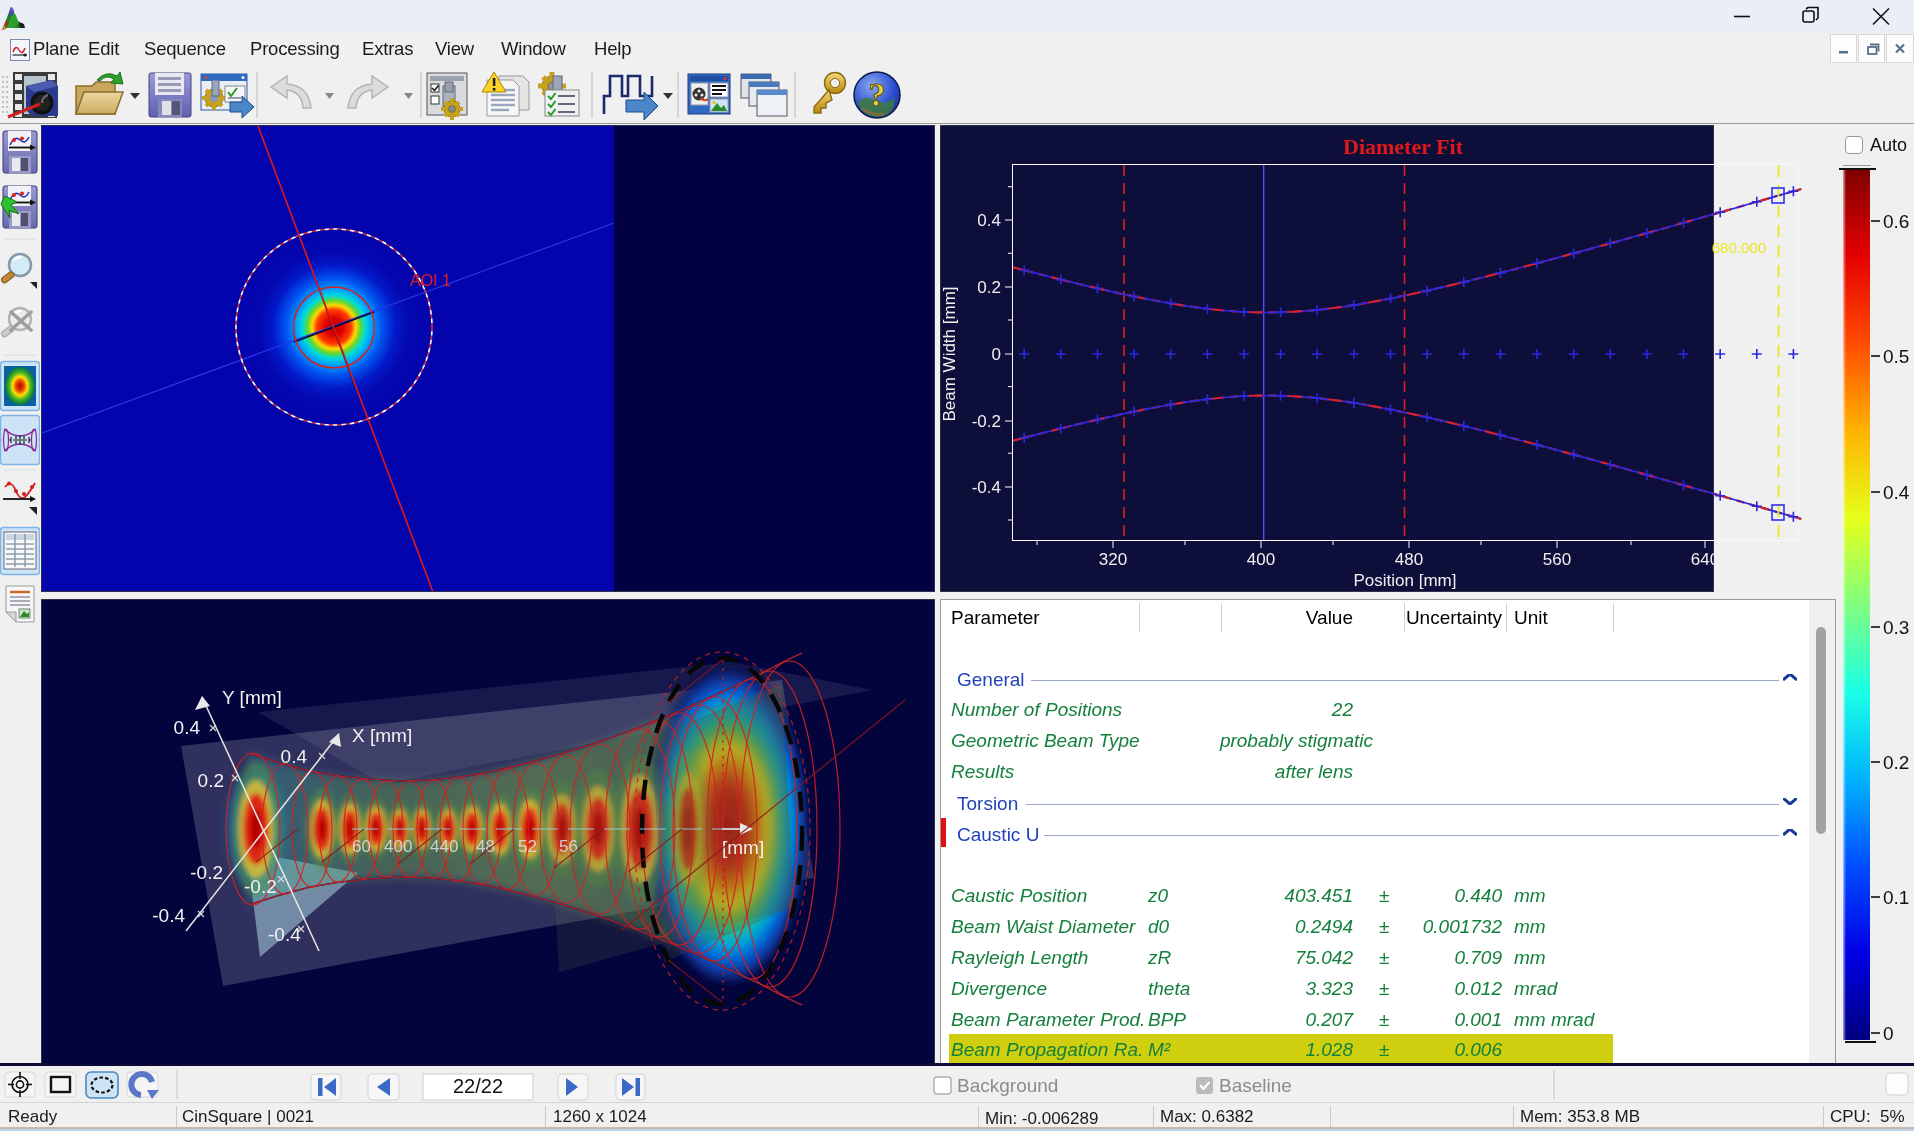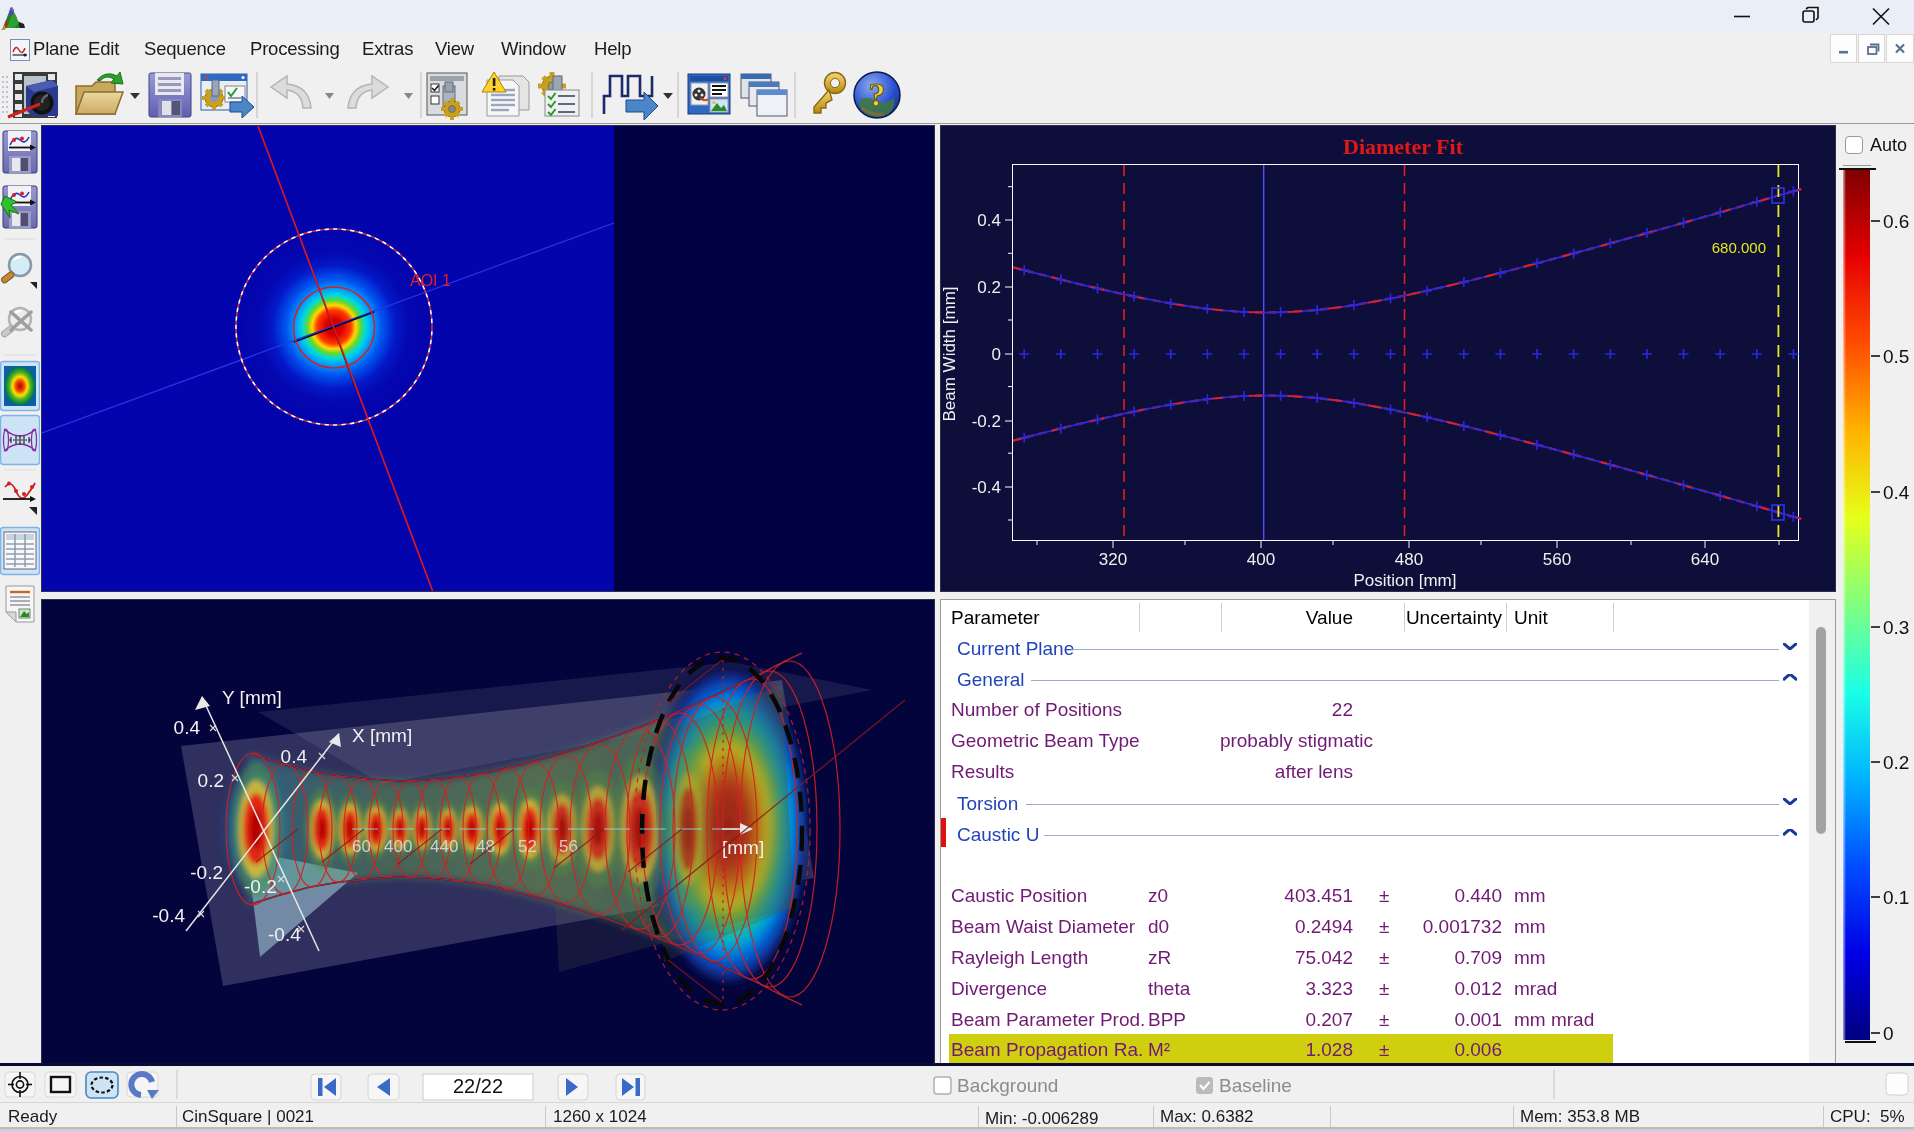--- a/index.html
+++ b/index.html
@@ -9,29 +9,29 @@
 
 #titlebar { left:0; top:0; width:1914px; height:33px; background:#e9eef7; }
 #title-text { left:64px; top:6px; font-size:18px; letter-spacing:-0.5px; color:#1b1b1b; white-space:nowrap; }
 #menubar { left:0; top:33px; width:1914px; height:33px; background:#f0f0f0; }
 .menu-item { position:absolute; top:5px; font-size:18.5px; letter-spacing:-0.2px; color:#1b1b1b; }
 #toolbar { left:0; top:66px; width:1914px; height:58px; background:#f0f0f0; border-bottom:1px solid #9a9a9a; }
 
 #main { left:0; top:125px; width:1914px; height:941px; background:#f0f0f0; }
 #sidebar { left:0; top:0; width:40px; height:941px; background:#f0f0f0; }
 #beam { left:41px; top:0; width:894px; height:467px; background:#0404ad; border:1px solid #30304c; }
-#chart { left:940px; top:0; width:896px; height:467px; background:#0e0e3a; border:1px solid #30304c; }
+#chart { left:940px; top:0; width:774px; height:467px; background:#0e0e3a; border:1px solid #30304c; }
 #caustic { left:41px; top:474px; width:894px; height:465px; background:#04043c; border:1px solid #30304c; }
 #ptable { left:940px; top:474px; width:896px; height:465px; background:#ffffff; border:1px solid #9a9a9a; }
 #colorcol { left:1837px; top:0; width:77px; height:941px; background:#f0f0f0; }
 
 #navbar { left:0; top:1063px; width:1914px; height:39px; background:#f0f0f0; border-top:3px solid #0a0a35; }
 #statusbar { left:0; top:1102px; width:1914px; height:29px; background:#f0f0f0; border-top:1px solid #d5d5d5; font-size:17px; color:#1b1b1b; }
 .sbsep { position:absolute; top:3px; width:1px; height:22px; background:#c9c9c9; }
-.trow { left:0; width:894px; height:24px; font-size:19px; color:#701a75; }
+.trow { left:0; width:894px; height:24px; font-size:19px; color:#15803d;font-style:italic; }
 .trow .abs { top:0; white-space:nowrap; }
 .trow .nm { max-width:193px; overflow:hidden; }
 .ra { text-align:right; }
 .sec { top:0; font-size:19px; color:#2244bb; }
 </style>
 </head>
 <body>
 <div class="abs" id="titlebar">
   <svg class="abs" style="left:1px;top:3px" width="26" height="28" viewBox="0 0 26 28">
     <polygon points="16,18 23,21 24,25 18,25" fill="#222"></polygon>
@@ -693,27 +693,20 @@
   <div class="abs" id="ptable">
 <div class="abs" style="left:10px;top:7px;font-size:19px">Parameter</div>
 <div class="abs ra" style="left:252px;top:7px;width:160px;font-size:19px">Value</div>
 <div class="abs ra" style="left:441px;top:7px;width:120px;font-size:19px">Uncertainty</div>
 <div class="abs" style="left:573px;top:7px;font-size:19px">Unit</div>
 <div class="abs" style="left:198px;top:3px;width:1px;height:29px;background:#d0d0d0"></div>
 <div class="abs" style="left:280px;top:3px;width:1px;height:29px;background:#d0d0d0"></div>
 <div class="abs" style="left:463px;top:3px;width:1px;height:29px;background:#d0d0d0"></div>
 <div class="abs" style="left:565px;top:3px;width:1px;height:29px;background:#d0d0d0"></div>
 <div class="abs" style="left:672px;top:3px;width:1px;height:29px;background:#d0d0d0"></div>
-<div class="abs" style="top:38px;left:0;width:894px;height:24px">
-        <span class="abs sec" style="left:16px">Current Plane</span>
-        <div class="abs" style="left:130px;top:11px;width:708px;height:1px;background:#9aaacc"></div>
-        <svg class="abs" style="left:842px;top:5px" width="14" height="7" viewBox="0 0 14 7">
-          <path d="M 0 0 L 7 6 L 14 0" fill="none" stroke="#1a3a9a" stroke-width="3"></path>
-        </svg>
-      </div>
 <div class="abs" style="top:69px;left:0;width:894px;height:24px">
         <span class="abs sec" style="left:16px">General</span>
         <div class="abs" style="left:90px;top:11px;width:748px;height:1px;background:#9aaacc"></div>
         <svg class="abs" style="left:842px;top:5px" width="14" height="7" viewBox="0 0 14 7">
           <path d="M 0 6 L 7 0 L 14 6" fill="none" stroke="#1a3a9a" stroke-width="3"></path>
         </svg>
       </div>
 <div class="abs trow" style="top:99px">
         <span class="abs" style="left:10px">Number of Positions</span>
         <span class="abs" style="left:207px"></span>

